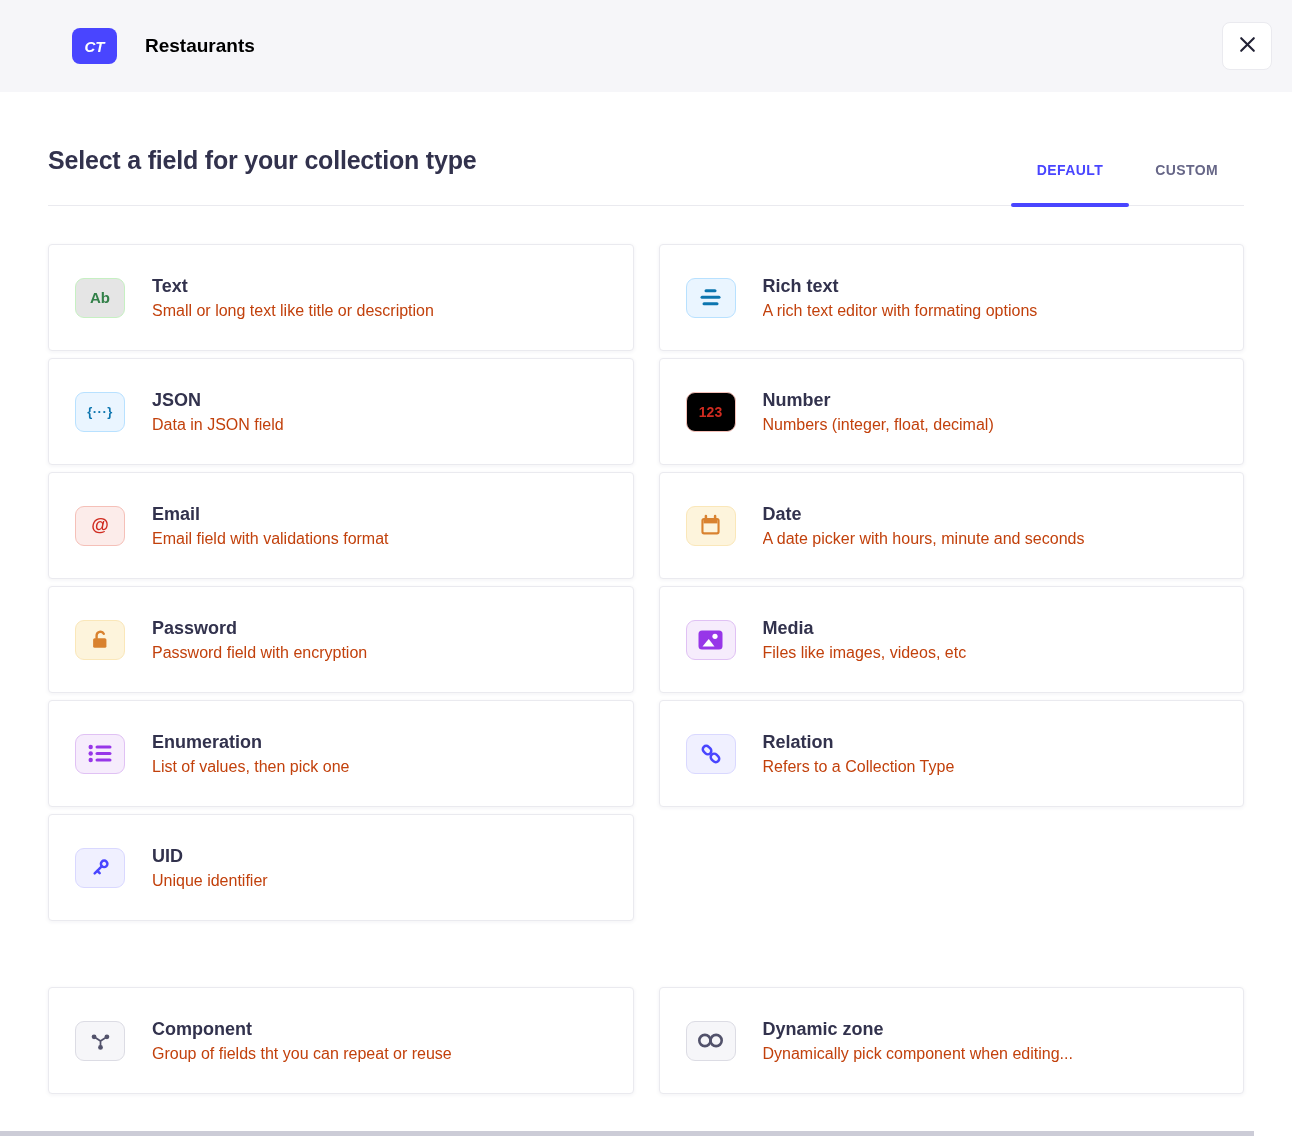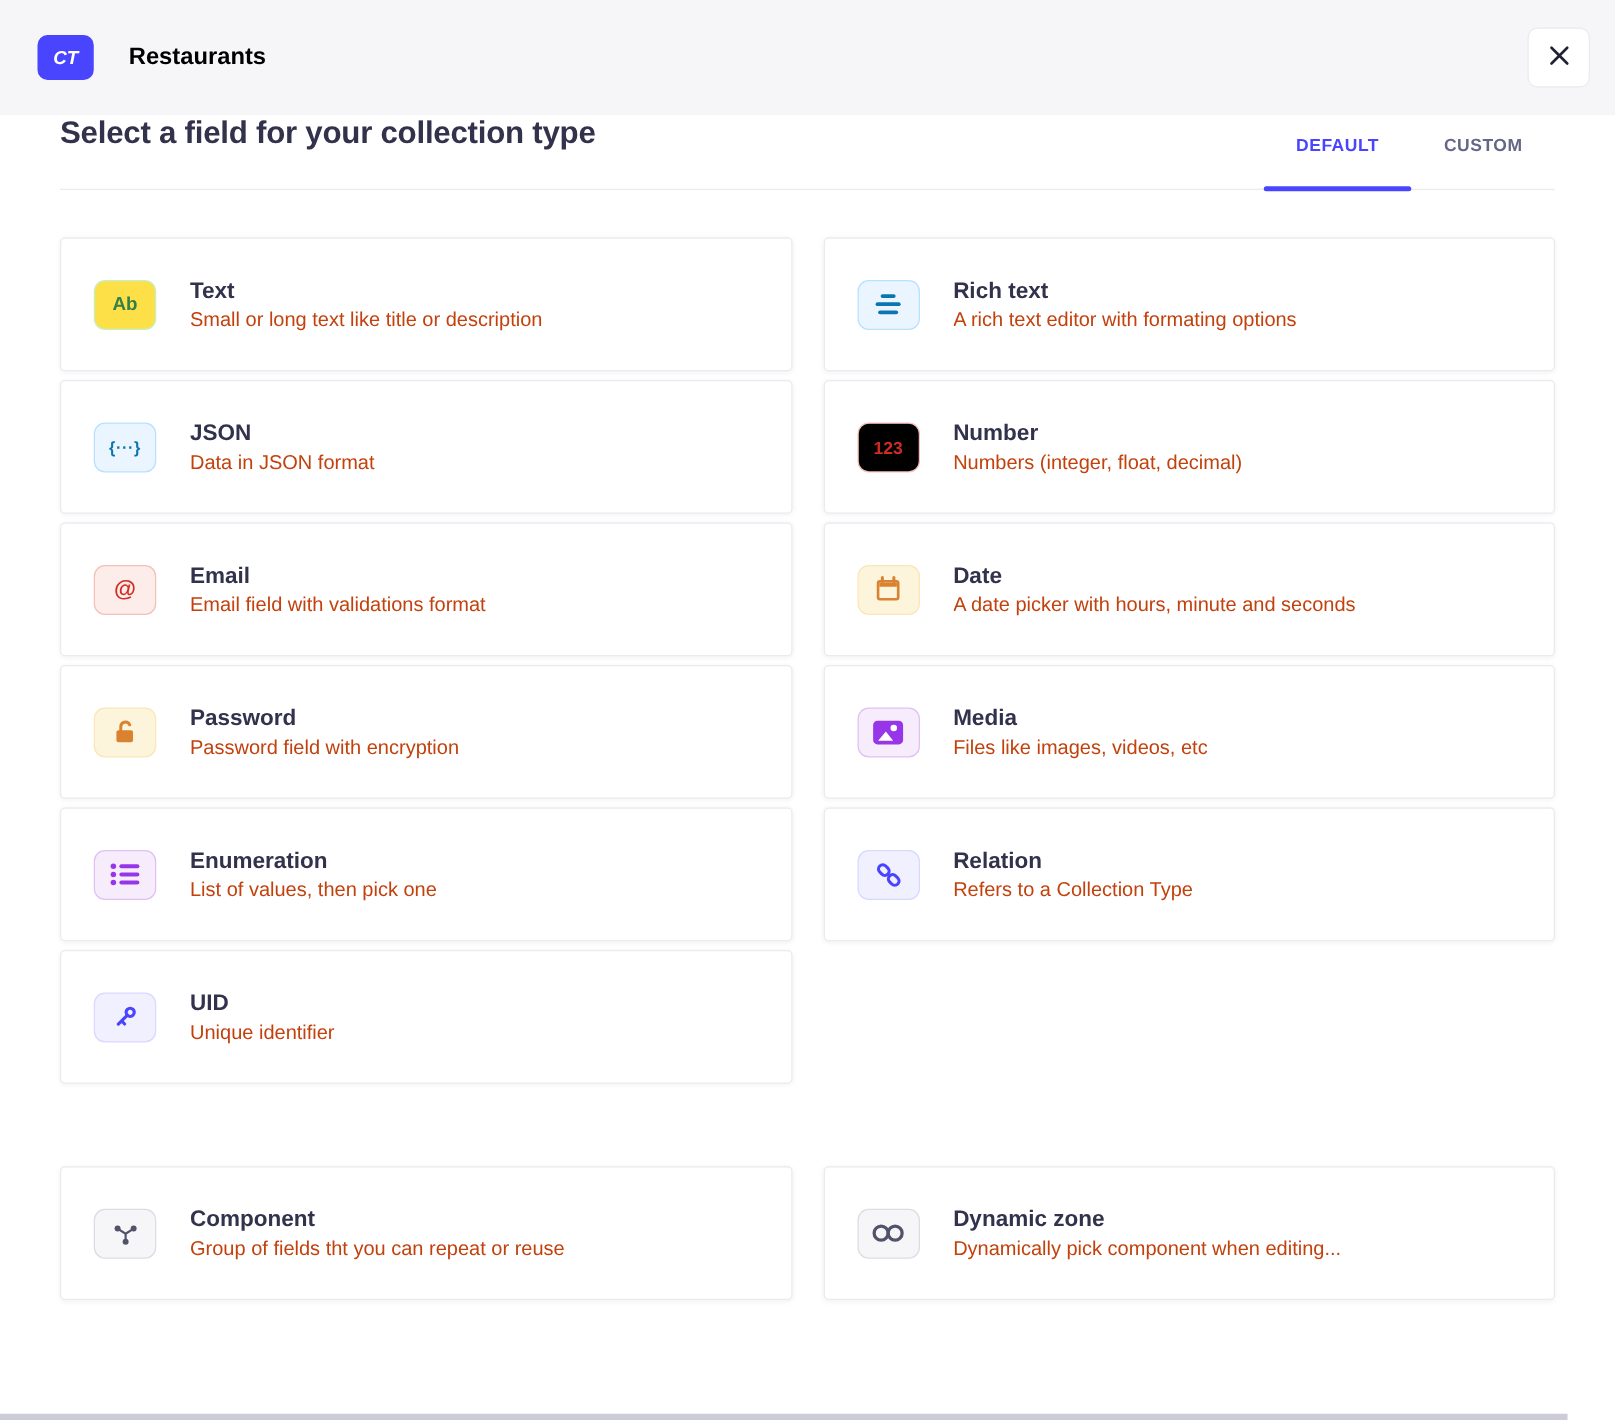--- a/index.html
+++ b/index.html
@@ -20,34 +20,36 @@
     padding: 0 20px 0 30px;
   }
   .ct-badge {
     width: 45px; height: 36px;
     border-radius: 8px;
     display: flex; align-items: center; justify-content: center;
     color: #ffffff;
     font-weight: 700; font-style: italic; font-size: 15px;
     margin-right: 28px;
     flex: none;
+    margin-left: 42px;
   }
   .header-title { font-size: 19px; font-weight: 700; color: #000000; }
   .spacer { flex: 1; }
   .close-btn {
     width: 50px; height: 48px;
     background: #ffffff;
     border: 1px solid #eaeaef;
     border-radius: 8px;
     display: flex; align-items: center; justify-content: center;
     cursor: pointer;
   }
   
   .main { padding: 0 48px; }
   .title-row {
+    margin-top: 54px;
     display: flex;
     justify-content: space-between;
     align-items: flex-end;
     border-bottom: 1px solid #eaeaef;
   }
   .page-title {
     font-size: 25px;
     font-weight: 700;
     letter-spacing: -0.2px;
     color: #32324d;
@@ -145,21 +147,21 @@
   <div class="title-row">
     <h1 class="page-title">Select a field for your collection type</h1>
     <nav class="tabs">
         <button class="tab active">DEFAULT</button>
         <button class="tab">CUSTOM</button>
       </nav>
   </div>
 
   <div class="grid">
       <button class="card">
-        <span class="icon-box" style="background: #fde047; border-color: rgb(198, 240, 194); color: rgb(50, 128, 72);">
+        <span class="icon-box" style="background: #e5e5e5; border-color: rgb(198, 240, 194); color: rgb(50, 128, 72);">
           <span class="icon-text glyph-text-icon">Ab</span>
         </span>
         <span class="card-text">
           <span class="card-title">Text</span>
           <span class="card-desc">Small or long text like title or description</span>
         </span>
       </button>
       <button class="card">
         <span class="icon-box" style="background: rgb(234, 245, 255); border-color: rgb(184, 225, 255); color: rgb(12, 117, 175);">
           <svg width="23" height="17" viewBox="0 0 23 17" fill="currentColor">
@@ -172,21 +174,21 @@
           <span class="card-title">Rich text</span>
           <span class="card-desc">A rich text editor with formating options</span>
         </span>
       </button>
       <button class="card">
         <span class="icon-box" style="background: rgb(234, 245, 255); border-color: rgb(184, 225, 255); color: rgb(12, 117, 175);">
           <span class="icon-text glyph-json-icon">{···}</span>
         </span>
         <span class="card-text">
           <span class="card-title">JSON</span>
-          <span class="card-desc">Data in JSON format</span>
+          <span class="card-desc">Data in JSON field</span>
         </span>
       </button>
       <button class="card">
         <span class="icon-box" style="background: #000000; border-color: rgb(245, 192, 184); color: rgb(208, 43, 32);">
           <span class="icon-text glyph-number-icon">123</span>
         </span>
         <span class="card-text">
           <span class="card-title">Number</span>
           <span class="card-desc">Numbers (integer, float, decimal)</span>
         </span>

